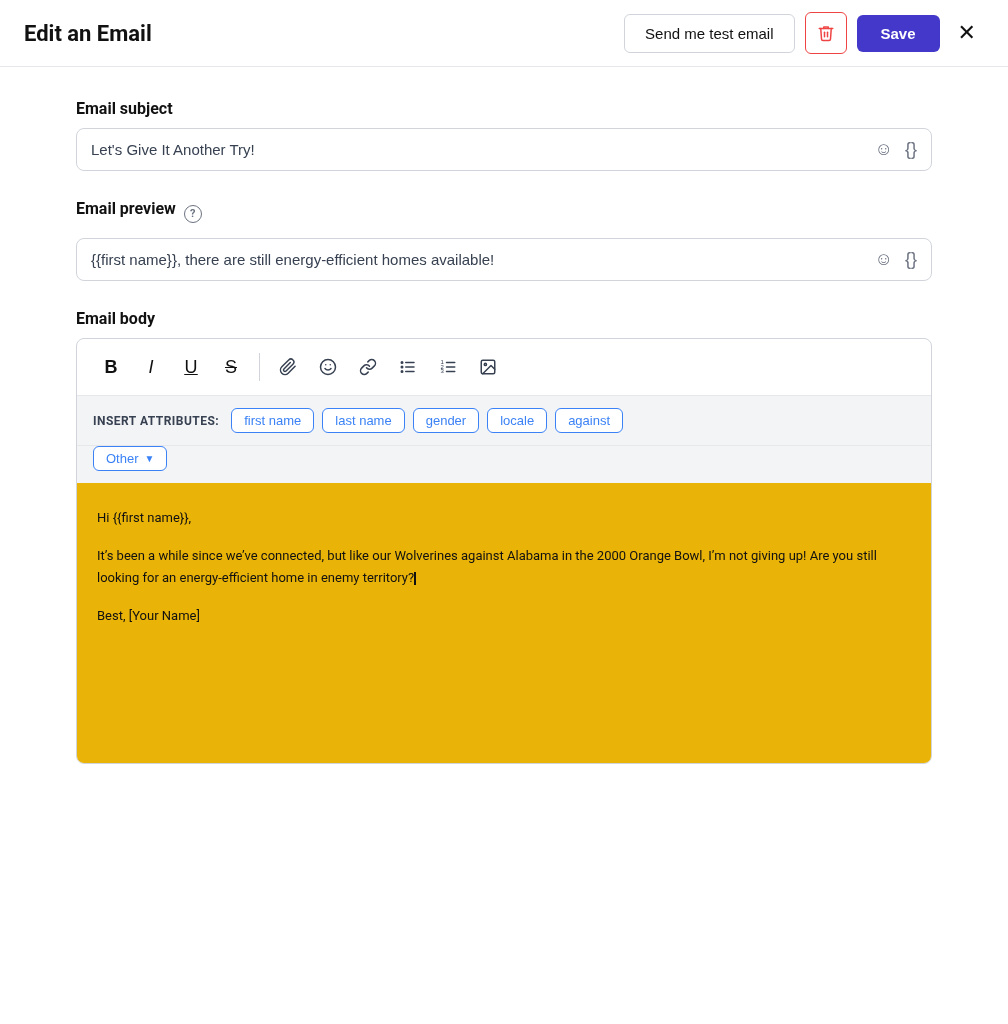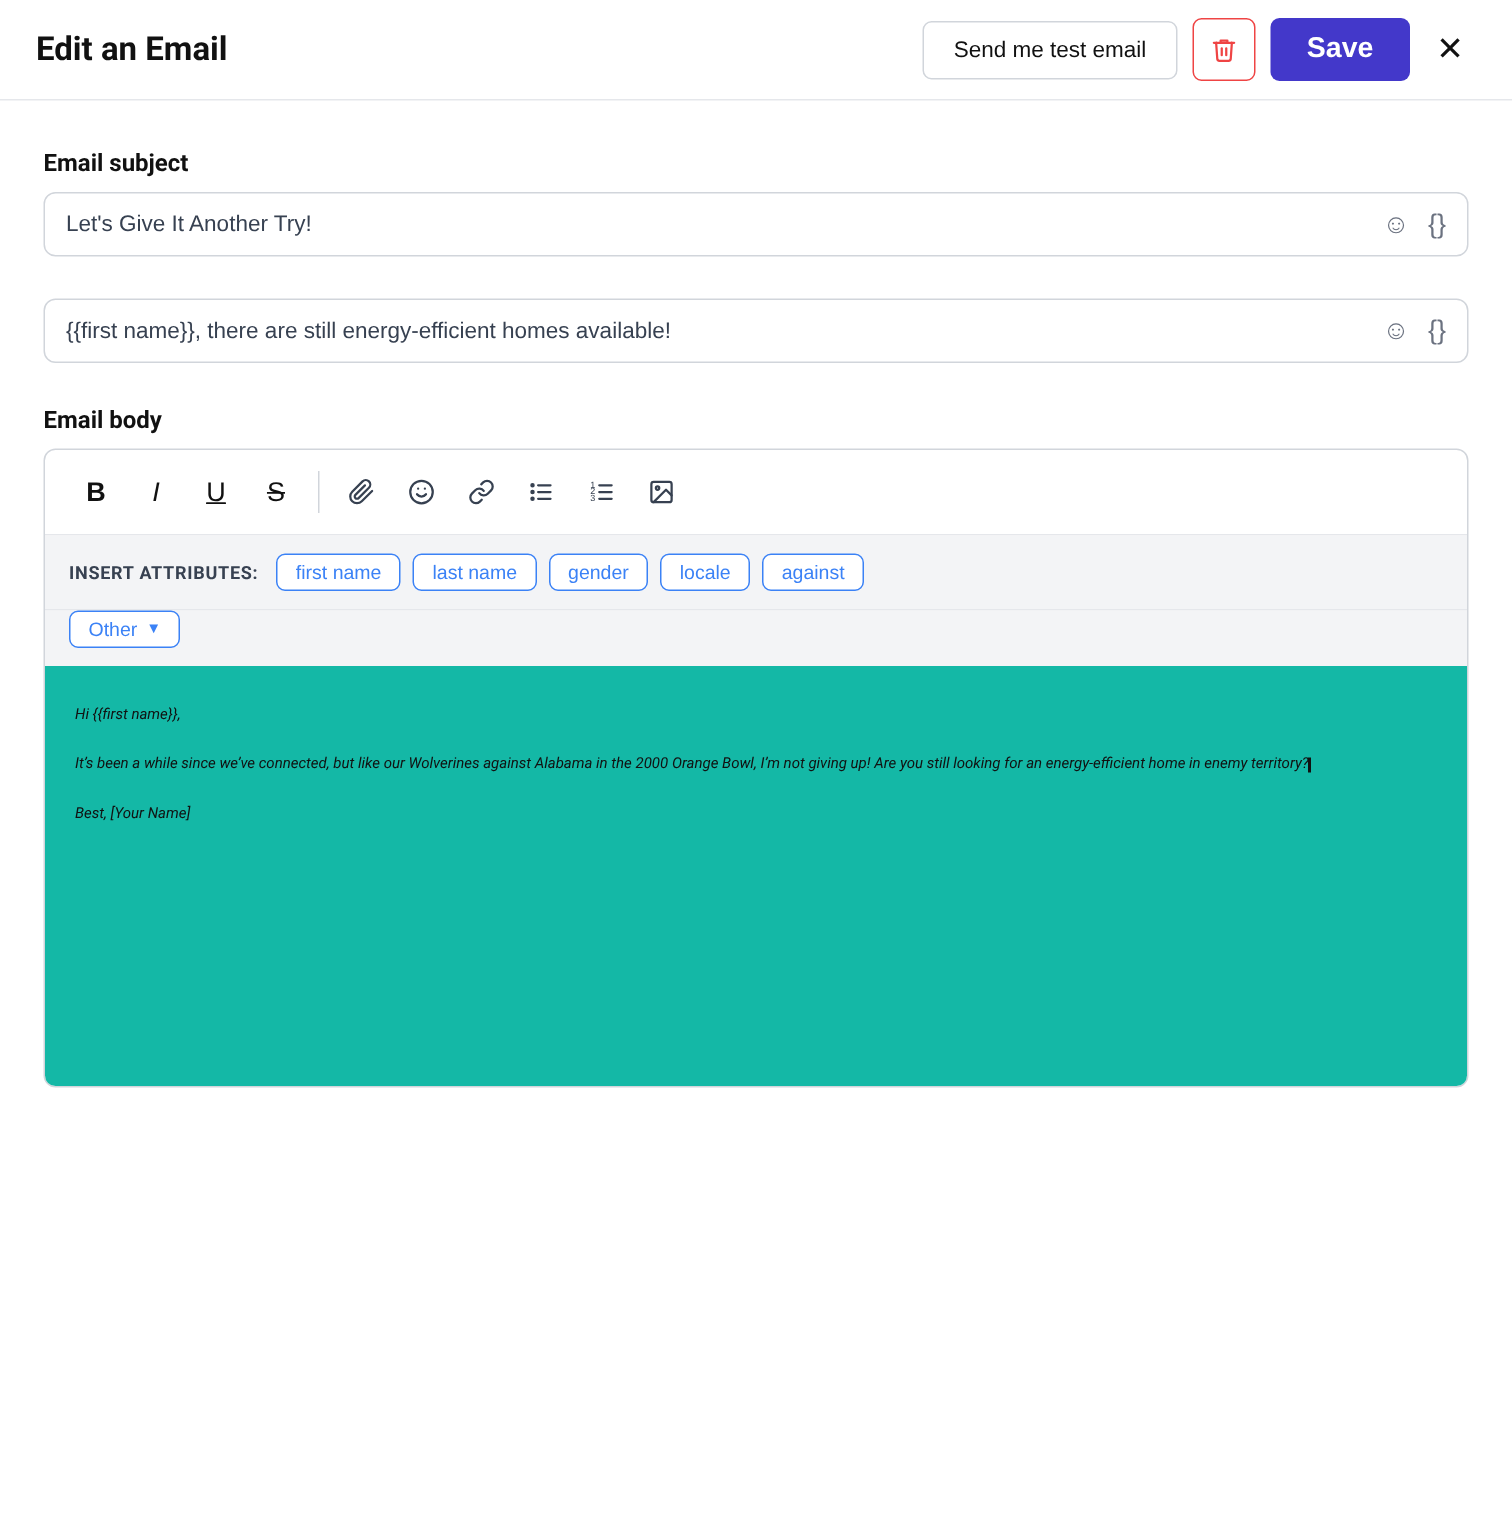--- a/index.html
+++ b/index.html
@@ -47,35 +47,35 @@
       justify-content: center;
       color: #ef4444;
       font-size: 18px;
     }
     .btn-save {
       padding: 10px 24px;
       background: #4338ca;
       color: #fff;
       border: none;
       border-radius: 6px;
-      font-size: 19px;
+      font-size: 15px;
       font-weight: 600;
       cursor: pointer;
     }
     .btn-close {
       background: none;
       border: none;
       font-size: 22px;
       cursor: pointer;
       color: #111;
       font-weight: 400;
       padding: 4px 8px;
     }
     .content {
-      padding: 32px 29px;
+      padding: 32px 76px;
     }
     .section-label {
       font-size: 16px;
       font-weight: 700;
       color: #111;
       margin-bottom: 10px;
     }
     .input-wrapper {
       border: 1px solid #d1d5db;
       border-radius: 8px;
@@ -201,25 +201,24 @@
     }
     .attributes-row2 {
       display: flex;
       padding: 0 16px 12px 16px;
       background: #f3f4f6;
       gap: 8px;
     }
     .email-body-content {
       padding: 24px 20px;
       min-height: 280px;
-      font-size: 10px;
+      font-size: 13px;
       color: #111;
       line-height: 1.7;
-      background: #14b8a6;
-      font-style: italic;
+      background: #eab308;
     }
     .email-body-content p {
       margin-bottom: 16px;
     }
     .cursor {
       display: inline-block;
       width: 2px;
       height: 1em;
       background: #111;
       vertical-align: text-bottom;
@@ -257,20 +256,24 @@
     <div class="input-wrapper">
       <input type="text" value="Let's Give It Another Try!" style="">
       <div class="input-icons">
         <button class="icon-btn">☺</button>
         <button class="icon-btn">{}</button>
       </div>
     </div>
   </div>
 
   <div>
+    <div class="section-header">
+      <span class="section-label">Email preview</span>
+      <span class="help-icon">?</span>
+    </div>
     <div class="input-wrapper">
       <input type="text" value="{{first name}}, there are still energy-efficient homes available!" style="">
       <div class="input-icons">
         <button class="icon-btn">☺</button>
         <button class="icon-btn">{}</button>
       </div>
     </div>
   </div>
 
   <div>

